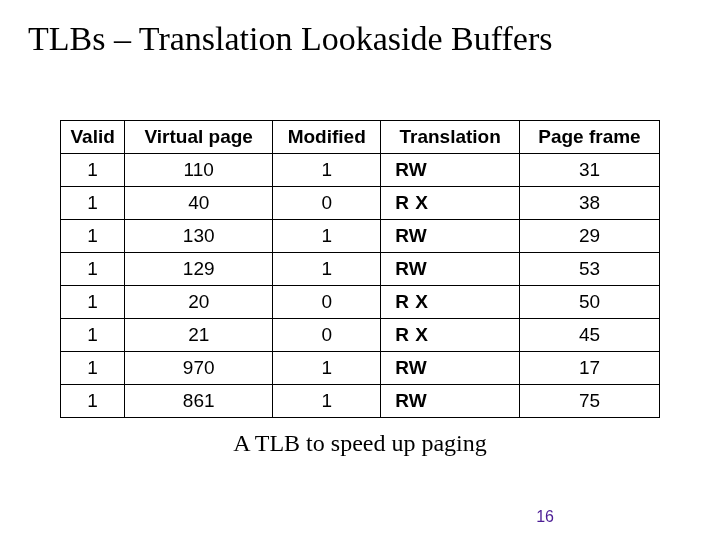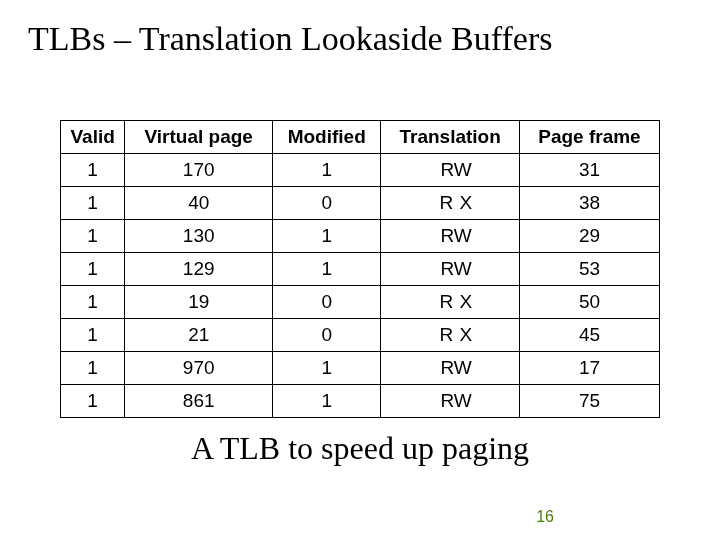--- a/index.html
+++ b/index.html
@@ -43,38 +43,39 @@
     border: 1px solid #000;
     height: 28px;
     text-align: center;
     vertical-align: middle;
     padding: 2px 2px;
   }
   th {
     font-weight: bold;
   }
   td.protection {
-    text-align: center;
+    text-align: left;
     padding-left: 14px;
+    font-weight: bold;
   }
   .caption {
     position: absolute;
     top: 430px;
     width: 720px;
     text-align: center;
-    font-size: 32px;
+    font-size: 24px;
     color: #000;
   }
   .pagenum {
     position: absolute;
     bottom: 14px;
     right: 18px;
     font-size: 16px;
     font-family: Helvetica, Arial, sans-serif;
-    color: #4d7c0f;
+    color: #4c1d95;
   }
   .x { letter-spacing: 0.5px; }
 </style>
 </head>
 <body>
 
 <div class="slide">
 
   <div class="title">TLBs – Translation Lookaside Buffers</div>
 
@@ -85,21 +86,21 @@
           <th>Valid</th>
           <th>Virtual page</th>
           <th>Modified</th>
           <th>Translation</th>
           <th>Page frame</th>
         </tr>
       </thead>
       <tbody>
         <tr>
           <td>1</td>
-          <td>170</td>
+          <td>110</td>
           <td>1</td>
           <td class="protection">RW</td>
           <td>31</td>
         </tr>
         <tr>
           <td>1</td>
           <td>40</td>
           <td>0</td>
           <td class="protection x">R  X</td>
           <td>38</td>
@@ -113,21 +114,21 @@
         </tr>
         <tr>
           <td>1</td>
           <td>129</td>
           <td>1</td>
           <td class="protection">RW</td>
           <td>53</td>
         </tr>
         <tr>
           <td>1</td>
-          <td>19</td>
+          <td>20</td>
           <td>0</td>
           <td class="protection x">R  X</td>
           <td>50</td>
         </tr>
         <tr>
           <td>1</td>
           <td>21</td>
           <td>0</td>
           <td class="protection x">R  X</td>
           <td>45</td>

